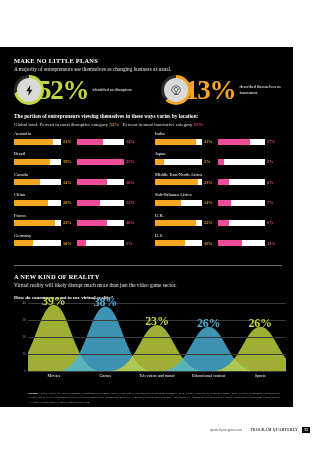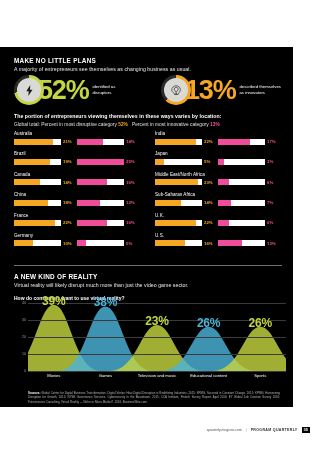--- a/index.html
+++ b/index.html
@@ -1,19 +1,19 @@
 <!DOCTYPE html>
 <html><head>
 <meta charset="utf-8">
 <style>
   * { margin:0; padding:0; box-sizing:border-box; }
   html,body { width:320px; height:449px; background:#ffffff;
     font-family:"Liberation Sans", sans-serif; -webkit-font-smoothing:antialiased; }
 
-  .page { position:relative; width:320px; height:433px; background:#fff; overflow:hidden; }
+  .page { position:relative; width:320px; height:433px; background:#fff; overflow:hidden;font-family:Liberation Serif, serif; }
 
   .panel {
     position:absolute; left:0; top:47px; width:293px; height:360px;
     background:#000000; color:#ffffff;
   }
 
   
   .sec-title {
     font-size:6.4px; font-weight:bold; letter-spacing:0.25px;
     color:#ffffff; text-transform:uppercase;

